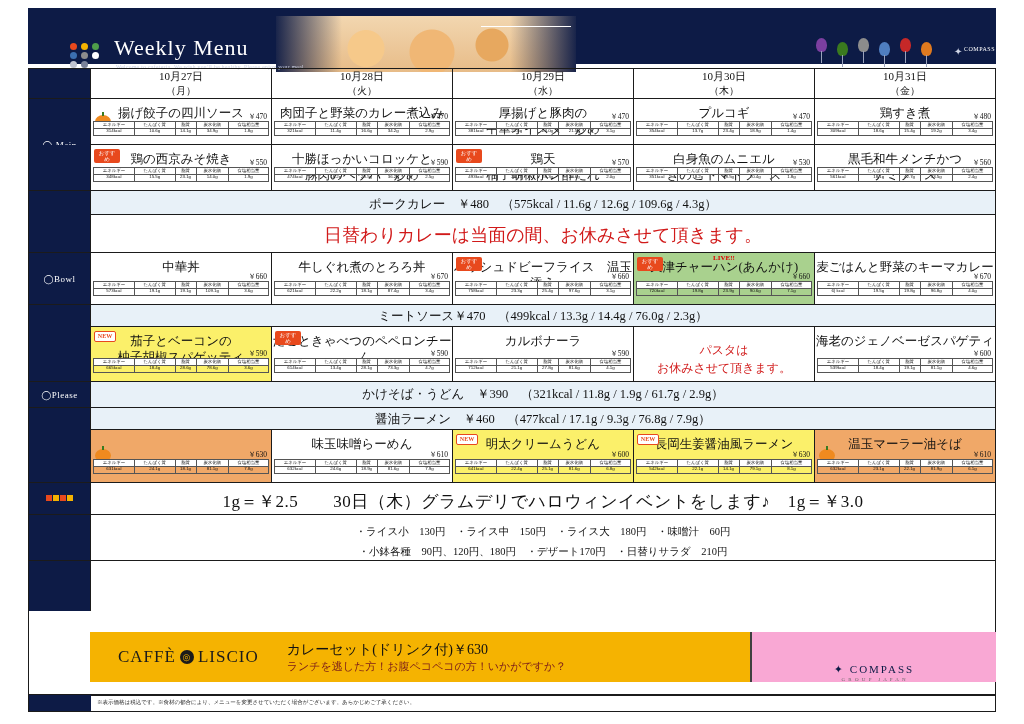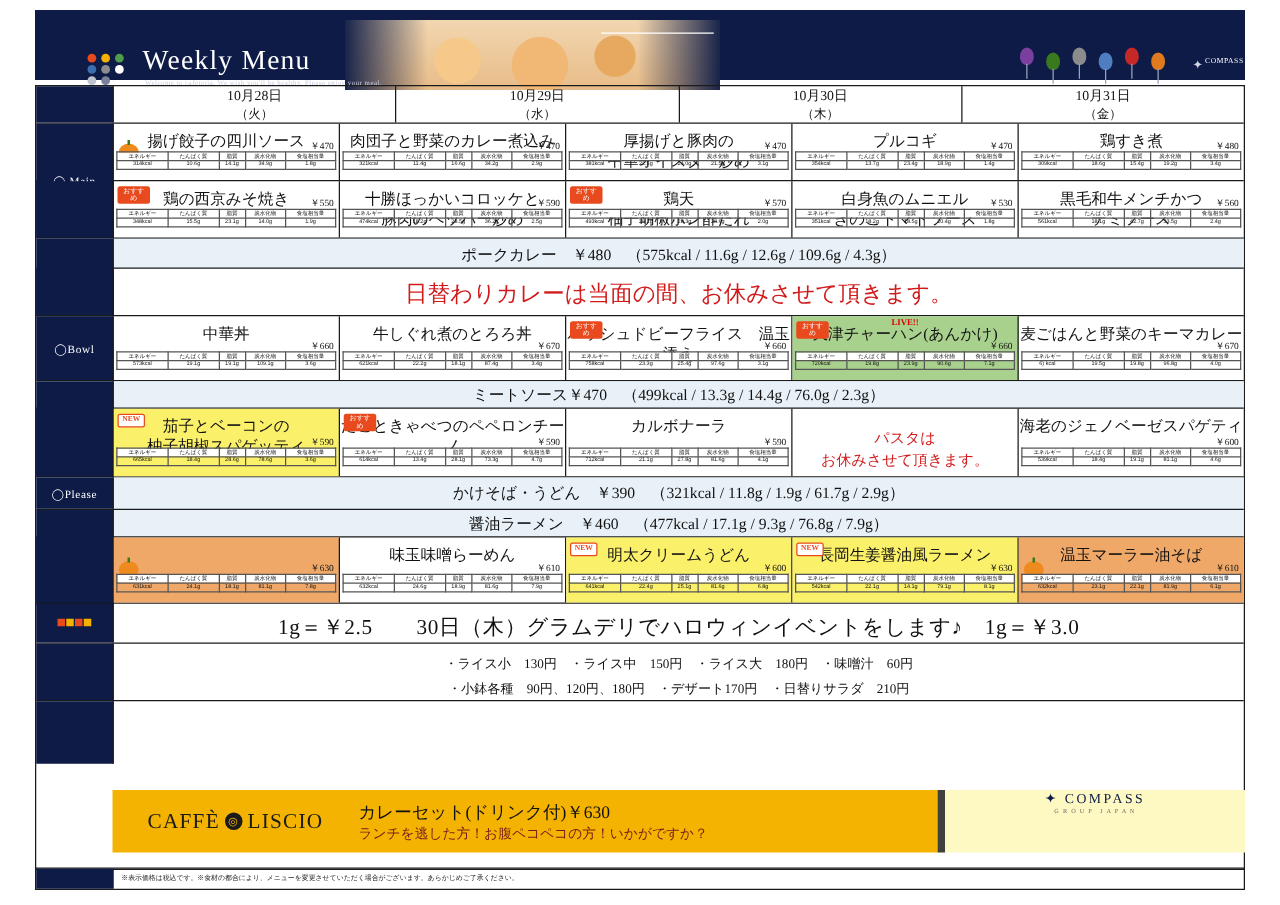--- a/index.html
+++ b/index.html
@@ -68,21 +68,21 @@
   .sideitems{text-align:center;font-size:10.5px;line-height:1.9;padding:7px 0;}
 
   
   .bottom{position:absolute;left:28px;top:632px;width:968px;height:50px;box-sizing:border-box;}
   .caffe{position:absolute;left:62px;top:0;width:660px;height:100%;background:#f5b301;display:flex;align-items:center;}
   .caffe-logo{margin-left:28px;color:#1b1b1b;font-family:"Liberation Serif",serif;font-size:17px;letter-spacing:1px;}
   .caffe-logo .circ{display:inline-block;width:14px;height:14px;border-radius:50%;background:#1b1b1b;color:#f5b301;font-size:9px;text-align:center;line-height:14px;margin:0 4px;vertical-align:2px;}
   .caffe-txt{margin-left:28px;}
   .caffe-txt .l1{font-size:14px;}
   .caffe-txt .l2{font-size:11px;color:#7a1b1b;}
-  .compassbox{position:absolute;left:722px;top:0;right:0;height:100%;background:#fef9c3;border-left:6px solid #404040;display:flex;align-items:flex-start;justify-content:center;}
+  .compassbox{position:absolute;left:722px;top:0;right:0;height:100%;background:#f9a8d4;border-left:2px solid #404040;display:flex;align-items:flex-end;justify-content:center;}
   .compassbox .c1{font-size:11px;letter-spacing:2px;color:#0d1b46;}
   .compassbox .c2{font-size:5px;letter-spacing:1px;color:#666;text-align:center;}
 
   .footer{position:absolute;left:28px;top:694px;width:968px;height:18px;border:1px solid #1b1b1b;box-sizing:border-box;}
   .footer .fl{position:absolute;left:0;top:0;width:62px;height:100%;background:#0d1b46;}
   .footer .ft{position:absolute;left:68px;top:4px;font-size:5.5px;color:#222;}
   .sq{display:inline-block;width:6px;height:6px;margin-right:1px;}
 </style>
 </head>
 <body>
@@ -122,20 +122,24 @@
       </div>
     </div>
   </div>
 
   <div class="grid">
 
     <div class="row daterow">
       <div class="labelcol"></div>
       <div class="cells" id="date-cells">
           <div class="cell">
+            <div>10月27日</div>
+            <div class="d2">（月）</div>
+          </div>
+          <div class="cell">
             <div>10月28日</div>
             <div class="d2">（火）</div>
           </div>
           <div class="cell">
             <div>10月29日</div>
             <div class="d2">（水）</div>
           </div>
           <div class="cell">
             <div>10月30日</div>
             <div class="d2">（木）</div>

